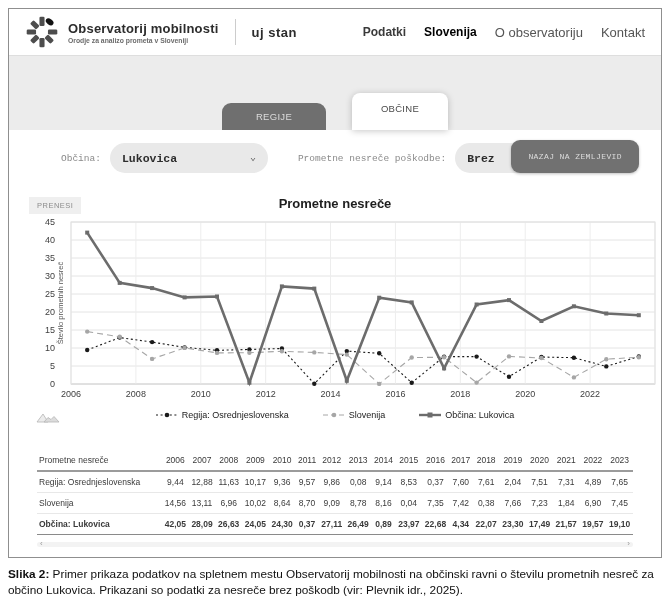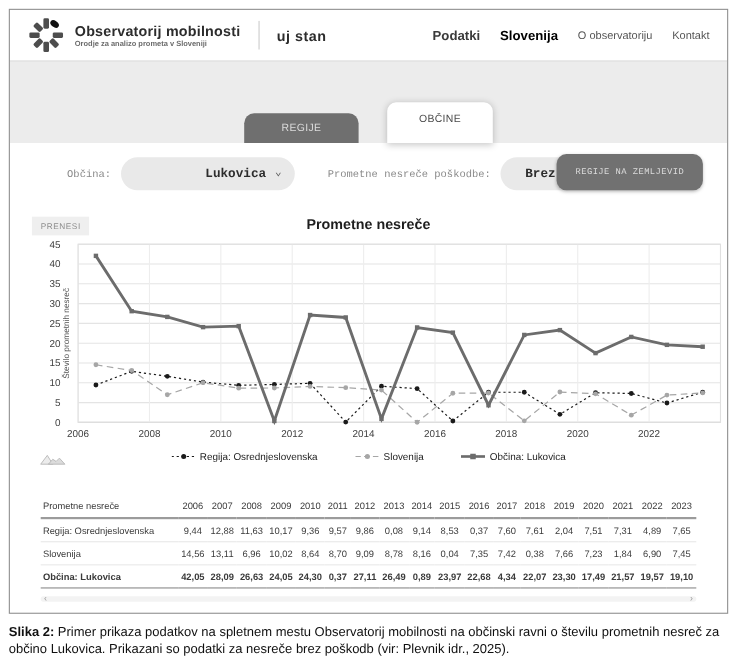--- a/index.html
+++ b/index.html
@@ -11,40 +11,40 @@
   
   .hdr{height:46px;display:flex;align-items:center;padding:0 16px;background:#fff;}
   .brand{display:flex;align-items:center;gap:9px;}
   .brand-text .t1{font-size:13px;font-weight:bold;color:#2c2c2c;letter-spacing:.2px;}
   .brand-text .t2{font-size:6.8px;font-weight:bold;color:#6b6b6b;margin-top:1px;}
   .hdr-divider{width:1px;height:26px;background:#ccc;margin:0 16px;}
   .partner{font-size:13px;font-weight:bold;color:#2c2c2c;letter-spacing:.5px;}
   .nav{margin-left:auto;display:flex;align-items:center;gap:18px;}
   .nav .big{font-size:12px;font-weight:bold;color:#3a3a3a;cursor:pointer;}
   .nav .big.active{color:#000;}
-  .nav .small{font-size:10px;color:#555;cursor:pointer;}
+  .nav .small{font-size:13px;color:#555;cursor:pointer;}
 
   
   .band{height:74px;background:#ececec;border-top:1px solid #dedede;position:relative;}
   .tabs{position:absolute;bottom:0;left:50%;transform:translateX(-50%);
         display:flex;align-items:flex-end;gap:26px;}
   .tab{background:#6f6f6f;color:#dcdcdc;border-radius:9px 9px 0 0;height:27px;
        display:flex;align-items:center;justify-content:center;font-size:9.5px;
        letter-spacing:.3px;padding:0 14px;min-width:104px;cursor:pointer;box-sizing:border-box;}
   .tab.active{background:#fff;color:#4a4a4a;height:37px;min-width:96px;
        border-radius:8px 8px 0 0;box-shadow:0 1px 7px rgba(0,0,0,.22);align-items:flex-start;
        padding-top:10px;}
 
   
   .filters{position:relative;height:56px;display:flex;align-items:center;padding-left:52px;font-family:Liberation Mono, monospace;}
   .flabel{font-size:9.5px;color:#8a8a8a;margin-right:9px;}
   .flabel2{margin-left:30px;}
   .pill{background:#e9e9e9;border-radius:17px;height:30px;display:flex;align-items:center;
         padding:0 12px;box-sizing:border-box;cursor:pointer;}
-  .pill .val{font-size:11.5px;font-weight:bold;color:#2d2d2d;flex:1;text-align:right;}
+  .pill .val{font-size:11.5px;font-weight:bold;color:#2d2d2d;flex:1;text-align:left;}
   .pill .caret{font-size:10px;color:#555;margin-left:8px;line-height:1;}
   .pill.w1{width:158px;}
   .pill.w2{width:76px;}
   .backbtn{position:absolute;right:22px;top:10px;background:#717171;color:#dcdcdc;
         font-size:8px;letter-spacing:.4px;padding:12px 17px;border-radius:9px;cursor:pointer;
         box-shadow:0 1px 3px rgba(0,0,0,.25);}
 
   
   .chart-sec{position:relative;margin-top:10px;}
   .prenesi{position:absolute;left:20px;top:1px;background:#efefef;color:#8c8c8c;
@@ -123,21 +123,21 @@
       <span class="flabel">Občina:</span>
       <div class="pill w1">
         <span class="val">Lukovica</span>
         <span class="caret">⌄</span>
       </div>
       <span class="flabel flabel2">Prometne nesreče poškodbe:</span>
       <div class="pill w2">
         <span class="val">Brez</span>
         <span class="caret">⌄</span>
       </div>
-      <div class="backbtn">REGIJE NA ZEMLJEVID</div>
+      <div class="backbtn">NAZAJ NA ZEMLJEVID</div>
     </div>
 
     <div class="chart-sec">
       <span class="prenesi">PRENESI</span>
       <div class="chart-title">Prometne nesreče</div>
       <svg id="chart-svg" width="648" height="196">
           <line x1="56" x2="640" y1="170" y2="170" stroke="#c3c3c3"></line>
           <text x="40" y="173" text-anchor="end" class="tk">0</text>
           <line x1="56" x2="640" y1="152" y2="152" stroke="#e4e4e4"></line>
           <text x="40" y="155" text-anchor="end" class="tk">5</text>

